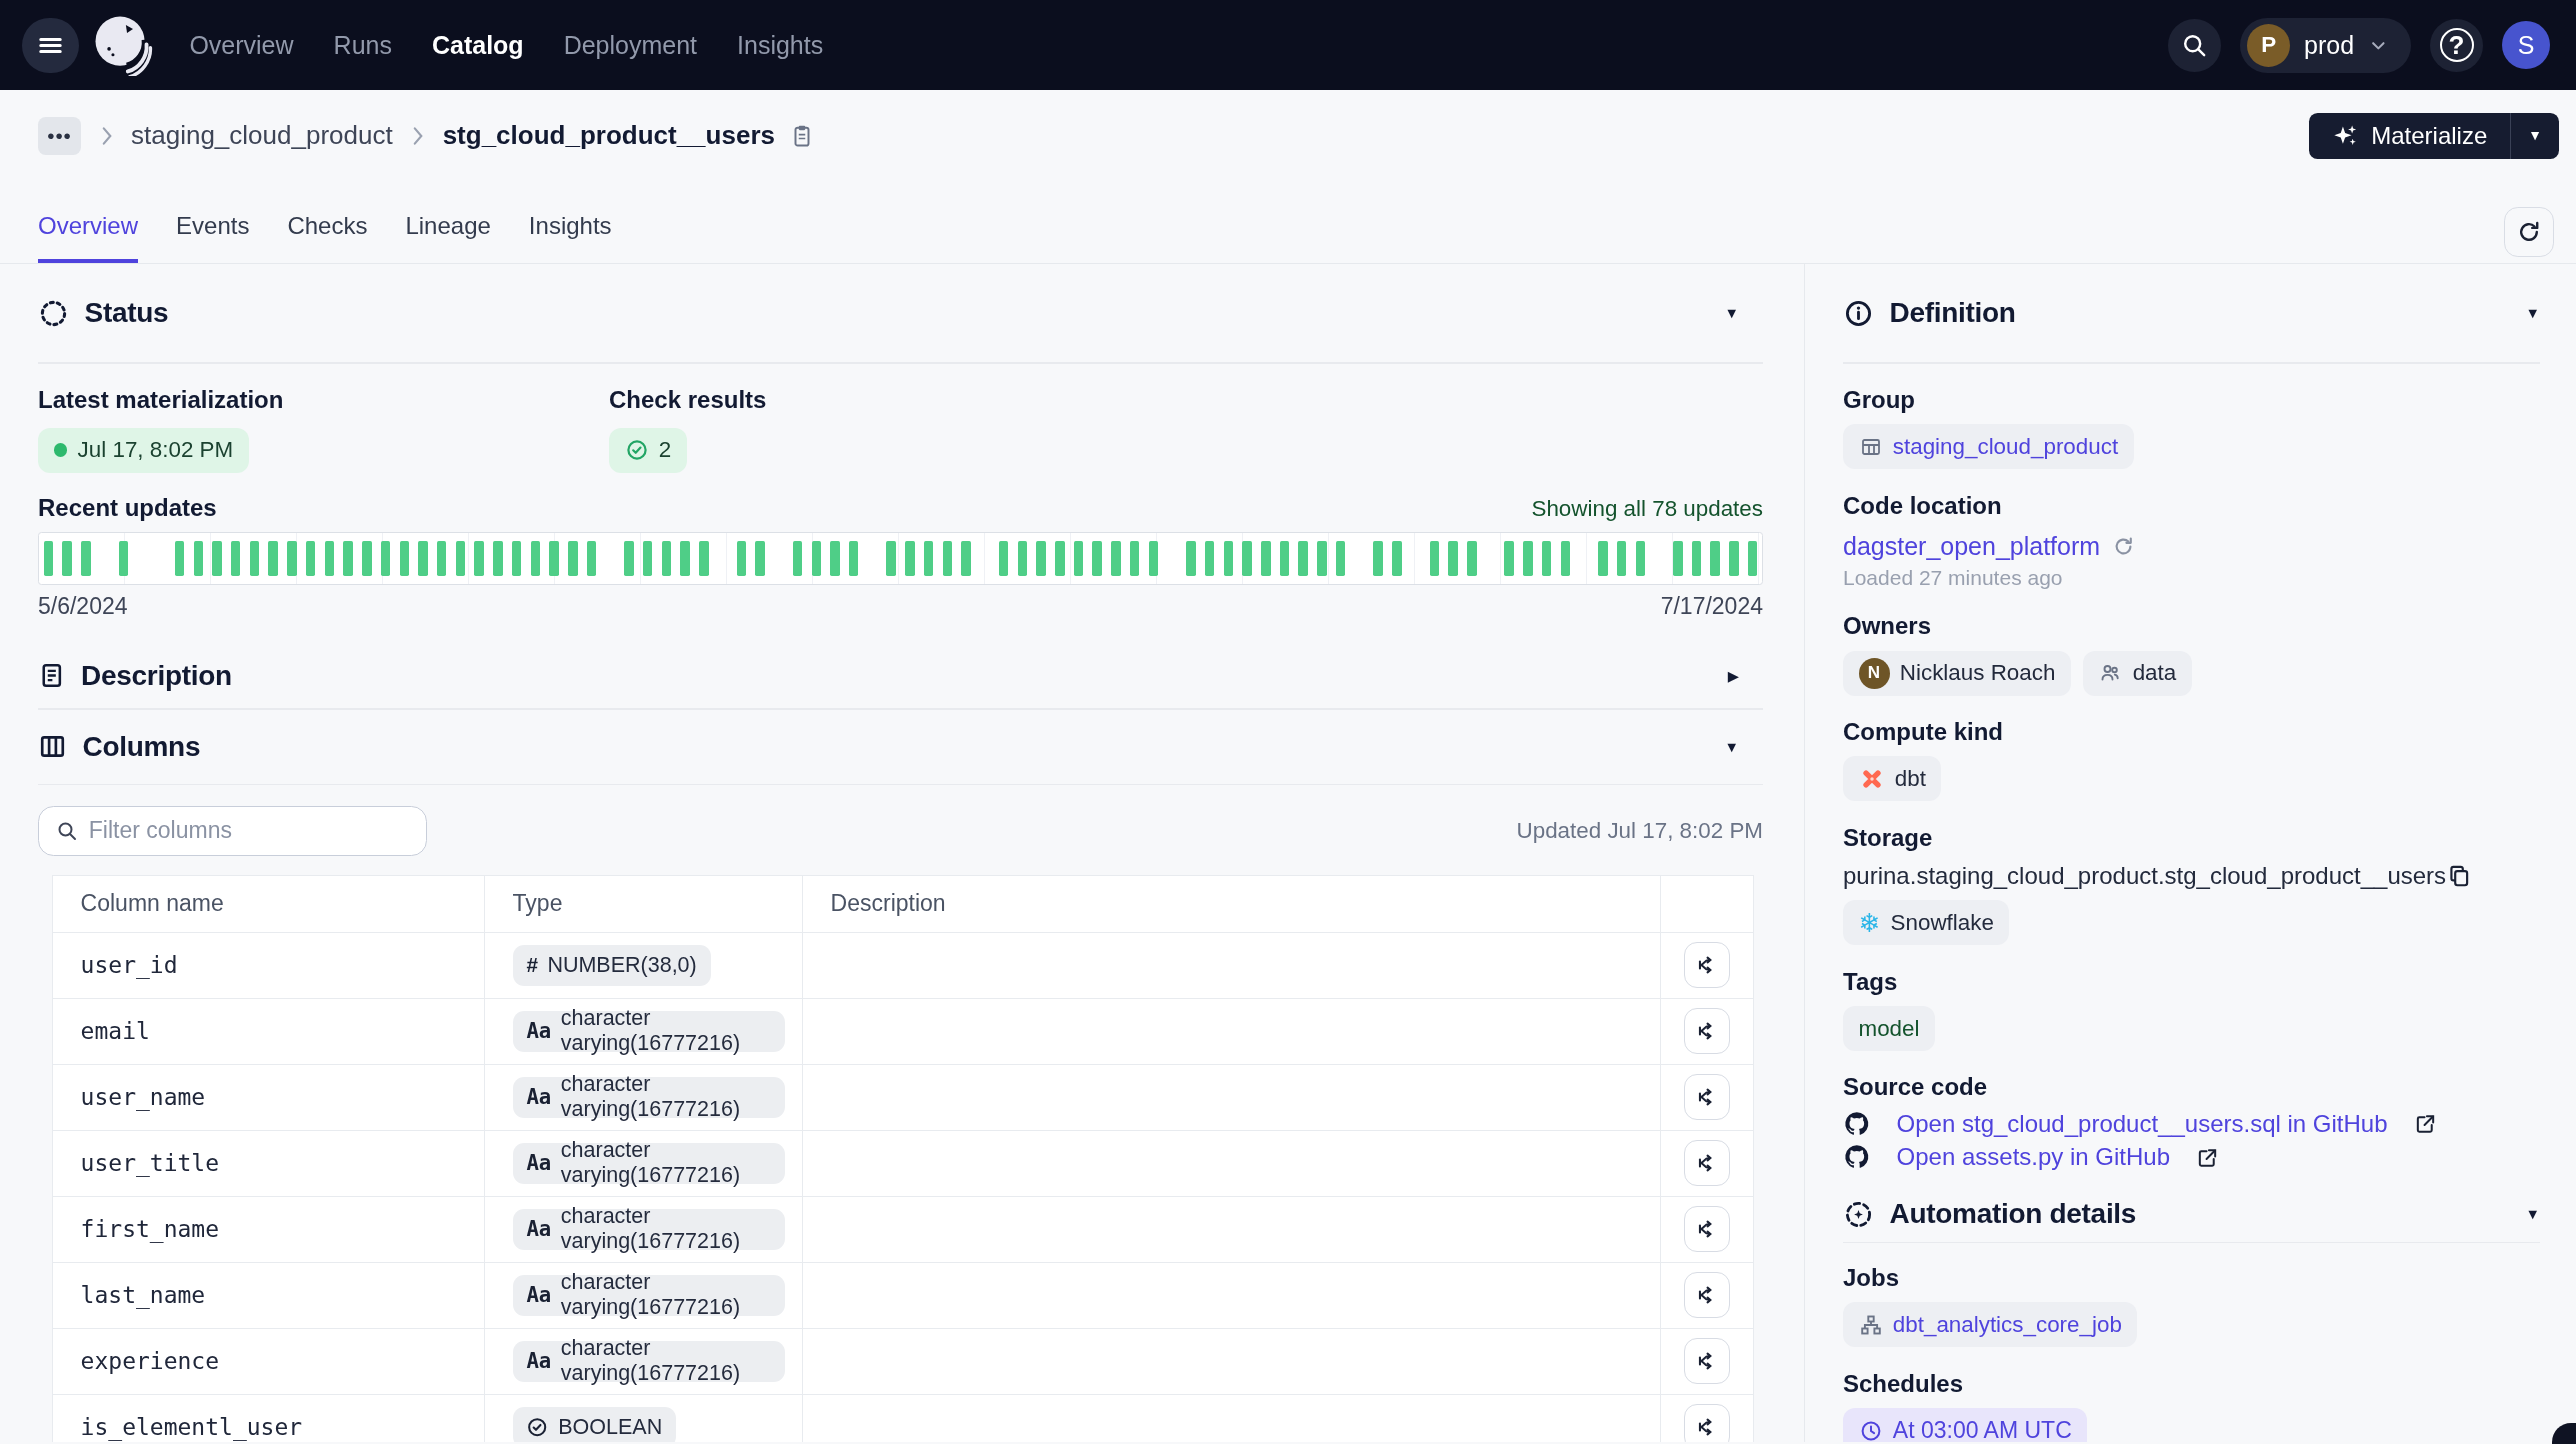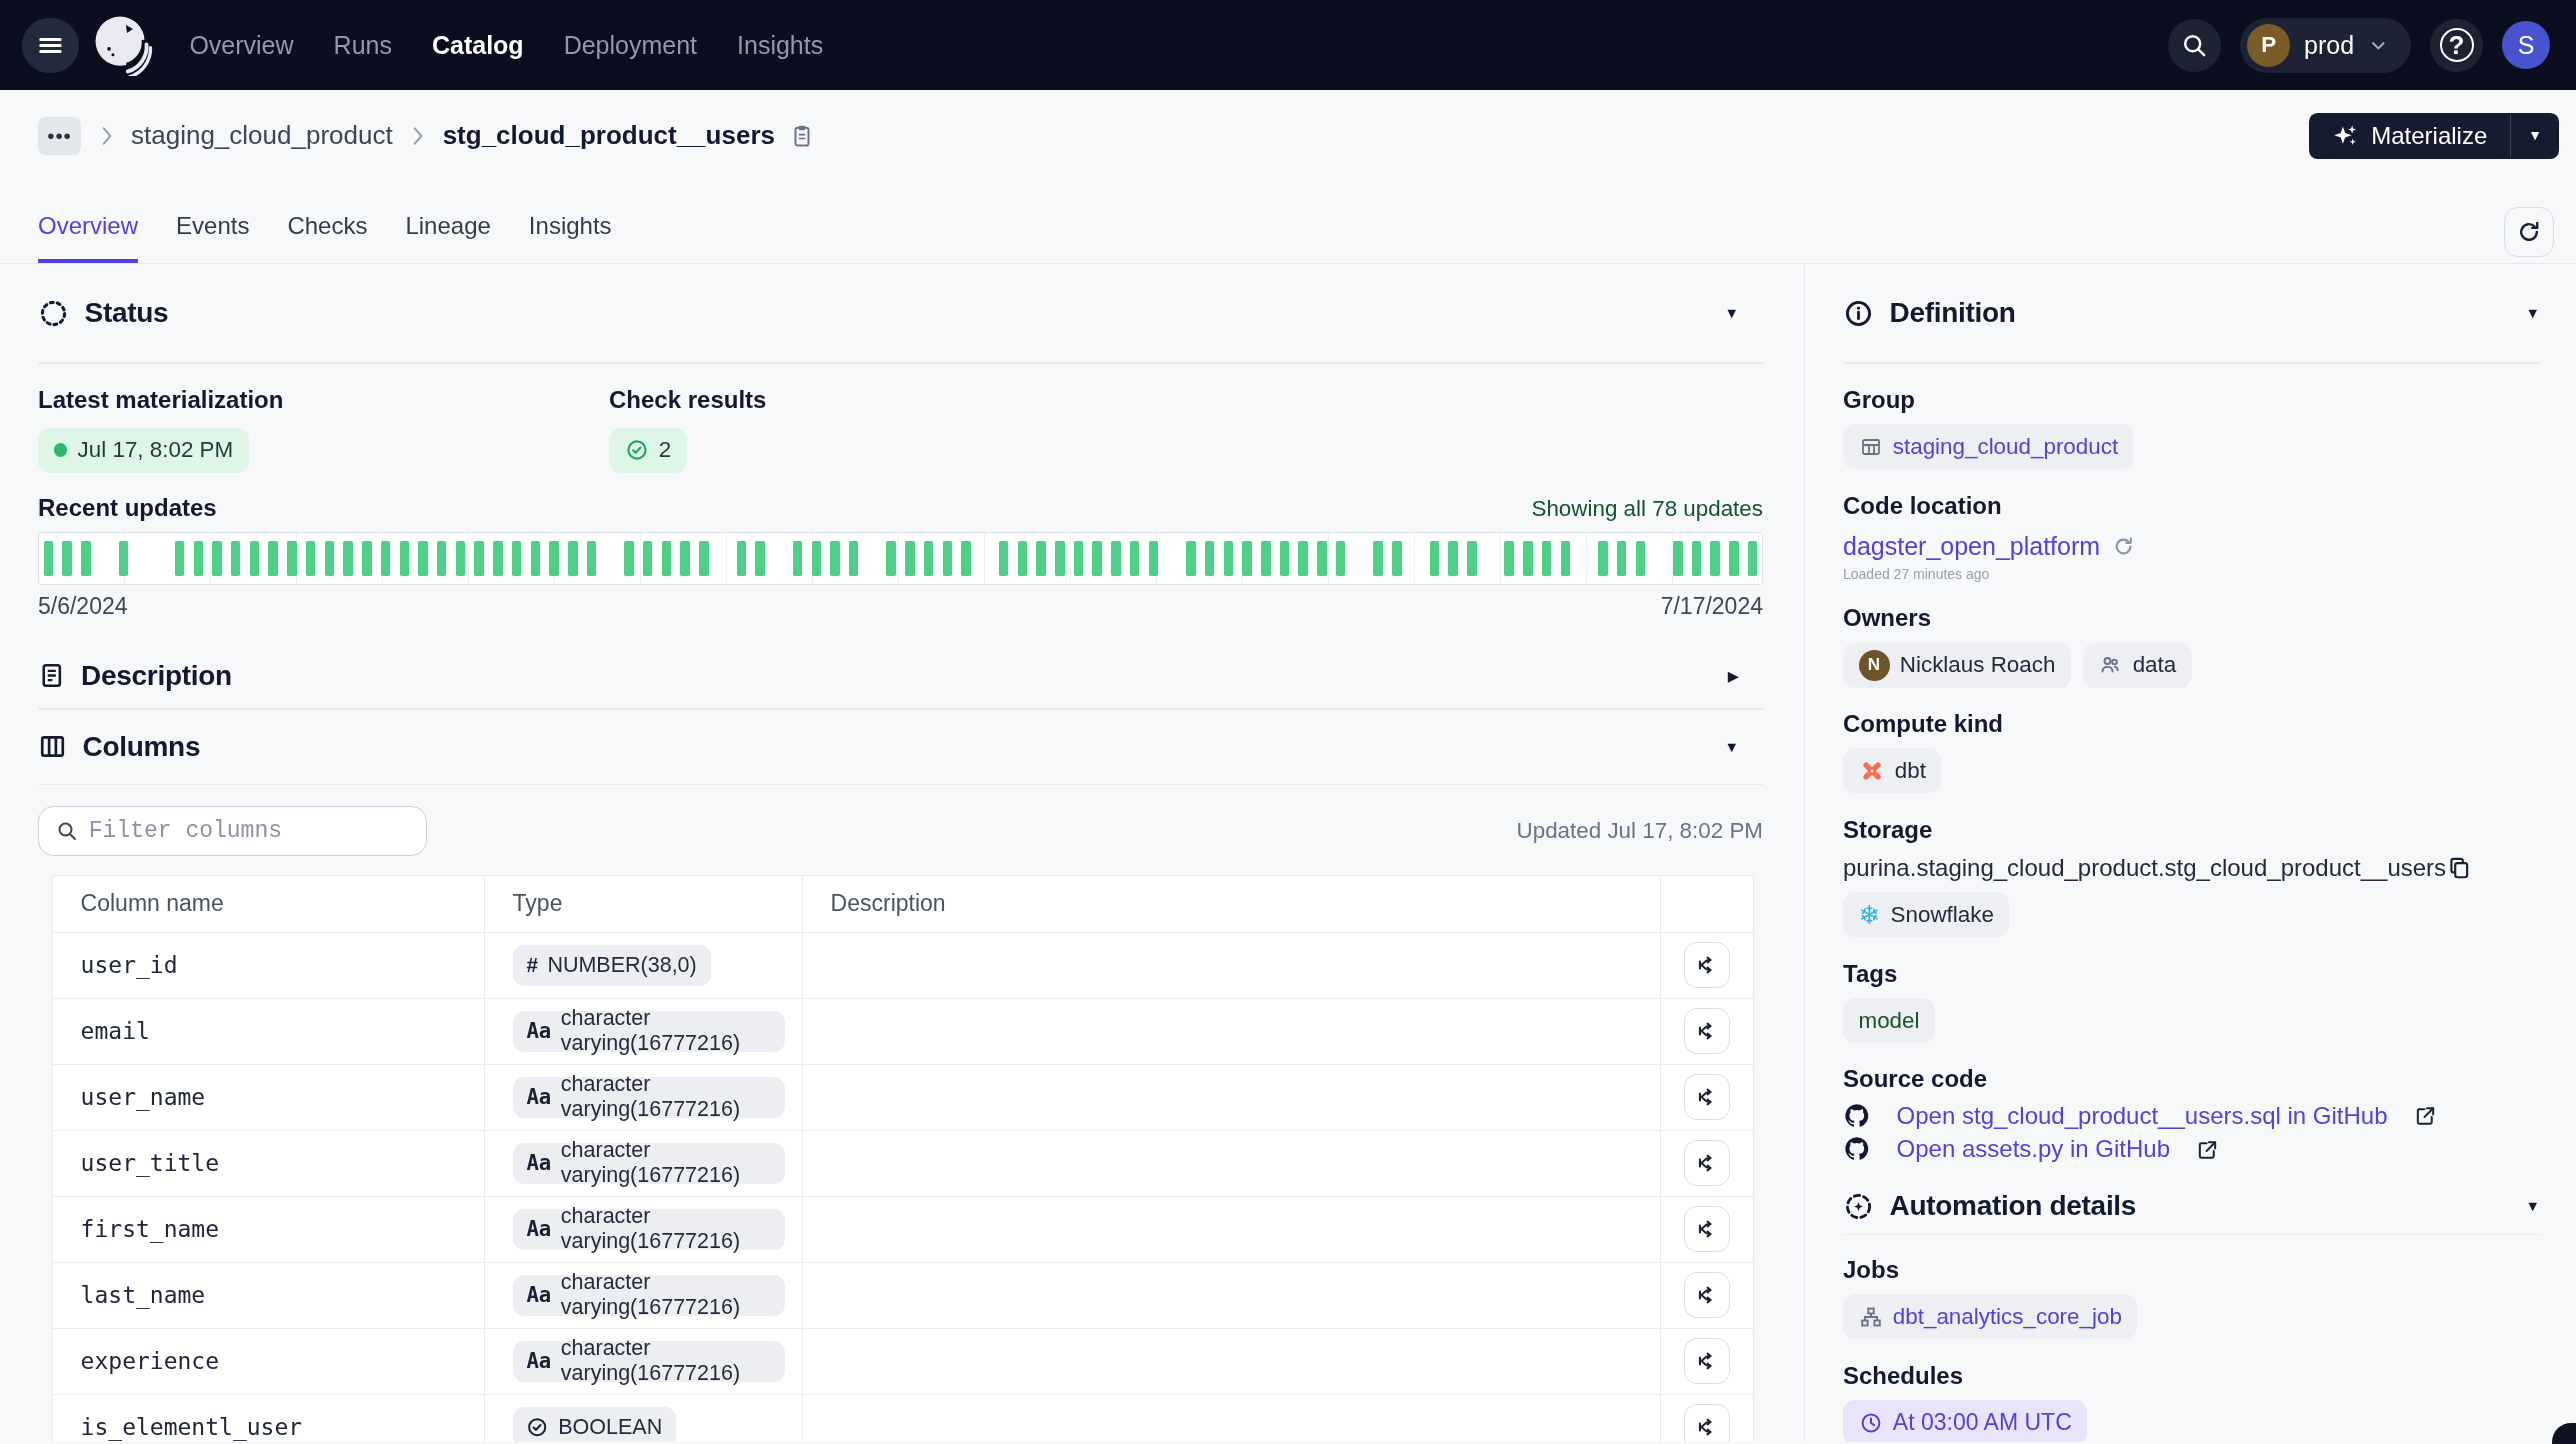--- a/index.html
+++ b/index.html
@@ -66,21 +66,21 @@
   .recent-head { display:flex; justify-content:space-between; align-items:baseline; }
   .showing { font-size:22.4px; color:#14532d; }
   .updates-chart { position:relative; margin-top:10.3px; height:53px; background:#FFFFFF; border:1.7px solid #DCE0E6; border-radius:3.4px;
       background-image: repeating-linear-gradient(to right, transparent 0px, transparent 85px, #EFF1F5 85px, #EFF1F5 86px); }
   .bar { position:absolute; top:7.7px; bottom:7.7px; width:9.5px; border-radius:1.7px; background:#4FCE87; }
   .dates-row { display:flex; justify-content:space-between; margin-top:8px; font-size:23px; color:#3E4557; }
 
   
   .filter-row { display:flex; align-items:center; justify-content:space-between; margin:20.7px 41px 0 38px; }
   .filter-box { display:flex; align-items:center; gap:10.3px; width:389px; height:50px; background:#fff; border:1.7px solid #C8CEDA; border-radius:15.5px; padding:0 15.5px; }
-  .filter-box input { border:none; outline:none; flex:1; font-size:23px; font-family:Liberation Mono, monospace; color:#232A3C; background:transparent; }
+  .filter-box input { border:none; outline:none; flex:1; font-size:23px; font-family:Liberation Sans, sans-serif; color:#232A3C; background:transparent; }
   .filter-box input::placeholder { color:#8A92A3; }
   .updated { font-size:22.4px; color:#6A7386; }
 
   .table { margin:19px 50px 0 52px; border:1.7px solid #E8EBEF; border-bottom:none; background:#fff; }
   .t-row { display:grid; grid-template-columns:432px 318px 858px 1fr; border-bottom:1.7px solid #E8EBEF; height:66px; }
   .t-row.head { height:57px; }
   .t-cell { display:flex; align-items:center; padding:0 17px 0 27.6px; border-right:1.7px solid #E8EBEF; overflow:hidden; }
   .t-cell:last-child { border-right:none; justify-content:center; padding:0; }
   .t-cell.head { font-size:23px; color:#4A5364; }
   .col-name { font-family:"DejaVu Sans Mono", monospace; font-size:23px; color:#20273A; }
@@ -90,21 +90,21 @@
   .type-pill[data-icon="number"] .g-number { display:inline; }
   .type-pill[data-icon="text"] .g-text { display:inline; }
   .type-pill[data-icon="boolean"] .g-bool { display:inline-flex; }
   .lineage-btn { width:46px; height:46px; border-radius:13px; border:1.7px solid #D8DCE4; background:#fff; display:flex; align-items:center; justify-content:center; cursor:pointer; }
 
   
   .f-label { font-size:24px; font-weight:700; color:#121A32; margin:22.4px 0 0; }
   .f-pill-row { margin-top:10.3px; display:flex; gap:12px; align-items:center; }
   .link-text { color:#4F43DD; }
   .code-link { margin-top:12px; display:flex; align-items:center; gap:12px; font-size:25px; color:#4F43DD; cursor:pointer; }
-  .loaded { margin-top:5.2px; font-size:14px; color:#99A0AF; }
+  .loaded { margin-top:5.2px; font-size:21px; color:#99A0AF; }
   .owner-avatar { width:31px; height:31px; border-radius:50%; background:#6E5527; color:#fff; font-size:17px; font-weight:700; display:flex; align-items:center; justify-content:center; }
   .storage-path { margin-top:10.3px; display:flex; align-items:center; gap:0; font-size:24px; color:#232A3C; }
   .src-row { margin-top:8.6px; display:flex; align-items:center; gap:26px; font-size:24px; cursor:pointer; }
   .src-row + .src-row { margin-top:5.2px; }
   .auto-head { margin-top:15.5px; height:55px; display:flex; align-items:center; gap:15.5px; }
   .pill-lav { background:#E8E5FB; color:#4F43DD; }
   .chat-corner { position:absolute; right:-48px; bottom:-50px; width:72px; height:72px; background:#0F1323; border-radius:19px; }
   svg { display:block; }
 </style>
 </head>

